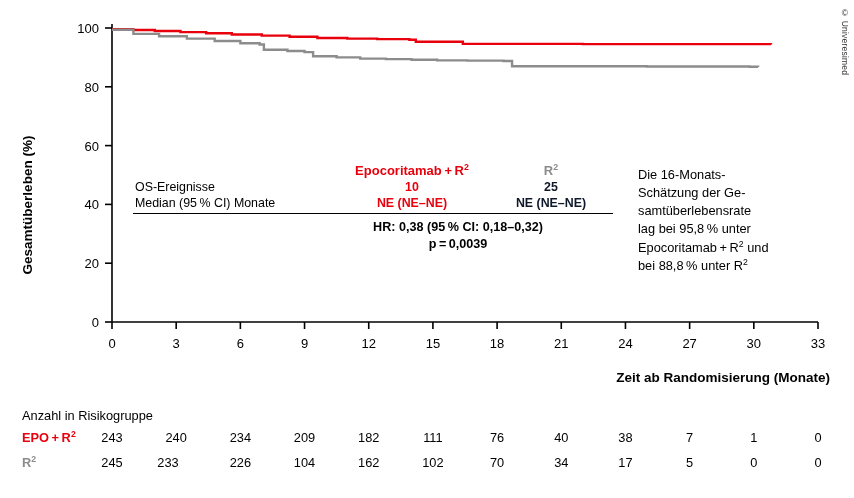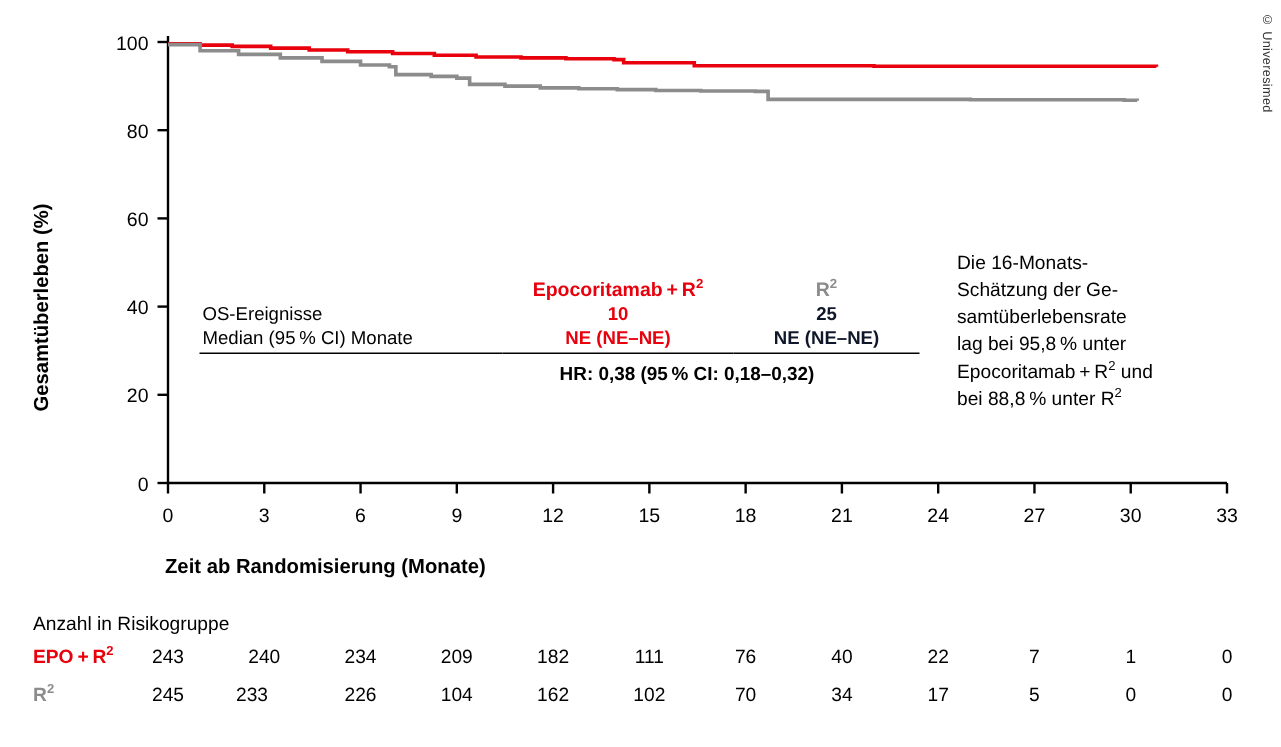--- a/index.html
+++ b/index.html
@@ -58,33 +58,33 @@
     position: absolute;
     left: 14px;
     top: 255px;
     height: 0;
   }
   .xlabel {
     position: absolute;
     left: 110px;
     top: 370px;
     width: 720px;
-    text-align: left;
+    text-align: right;
     font-size: 13.5px;
     font-weight: bold;
   }
   .tick-text {
     font-size: 13px;
     font-family: "Liberation Sans", sans-serif;
   }
   
   .stats {
     position: absolute;
     left: 133px;
-    top: 184px;
+    top: 162px;
     width: 480px;
     font-size: 12.4px;
   }
   .stats table {
     border-collapse: collapse;
     width: 100%;
   }
   .stats td {
     padding: 1px 2px;
     vertical-align: bottom;
@@ -232,20 +232,21 @@
         <td class="col-a val-a">NE (NE–NE)</td>
         <td class="col-b val-b">NE (NE–NE)</td>
       </tr>
       <tr class="rule-row">
             <td colspan="3"></td>
           </tr>
     </tbody>
       </table>
     <div class="hr-line">
       <div>HR: 0,38 (95 % CI: 0,18–0,32)</div>
+      <div>p = 0,0039</div>
     </div>
   </div>
 
   <div class="annot">
     <span>Die 16-Monats-</span><br>
     <span>Schätzung der Ge-</span><br>
     <span>samtüberlebensrate</span><br>
     <span>lag bei 95,8 % unter</span><br>
     <span>Epocoritamab + R</span><sup>2</sup><span> und</span><br>
     <span>bei 88,8 % unter R</span><sup>2</sup>
@@ -256,21 +257,21 @@
     <div class="risk-row r1">
       <span class="risk-name a"><span>EPO + R</span><sup>2</sup></span>
     <span class="risk-val" style="left: 70px;">243</span>
         <span class="risk-val" style="left: 134.182px;">240</span>
         <span class="risk-val" style="left: 198.364px;">234</span>
         <span class="risk-val" style="left: 262.545px;">209</span>
         <span class="risk-val" style="left: 326.727px;">182</span>
         <span class="risk-val" style="left: 390.909px;">111</span>
         <span class="risk-val" style="left: 455.091px;">76</span>
         <span class="risk-val" style="left: 519.273px;">40</span>
-        <span class="risk-val" style="left: 583.455px;">22</span>
+        <span class="risk-val" style="left: 583.455px;">38</span>
         <span class="risk-val" style="left: 647.636px;">7</span>
         <span class="risk-val" style="left: 711.818px;">1</span>
         <span class="risk-val" style="left: 776px;">0</span>
       </div>
     <div class="risk-row r2">
       <span class="risk-name b"><span>R</span><sup>2</sup></span>
     <span class="risk-val" style="left: 70px;">245</span>
         <span class="risk-val" style="left: 126px;">233</span>
         <span class="risk-val" style="left: 198.364px;">226</span>
         <span class="risk-val" style="left: 262.545px;">104</span>

